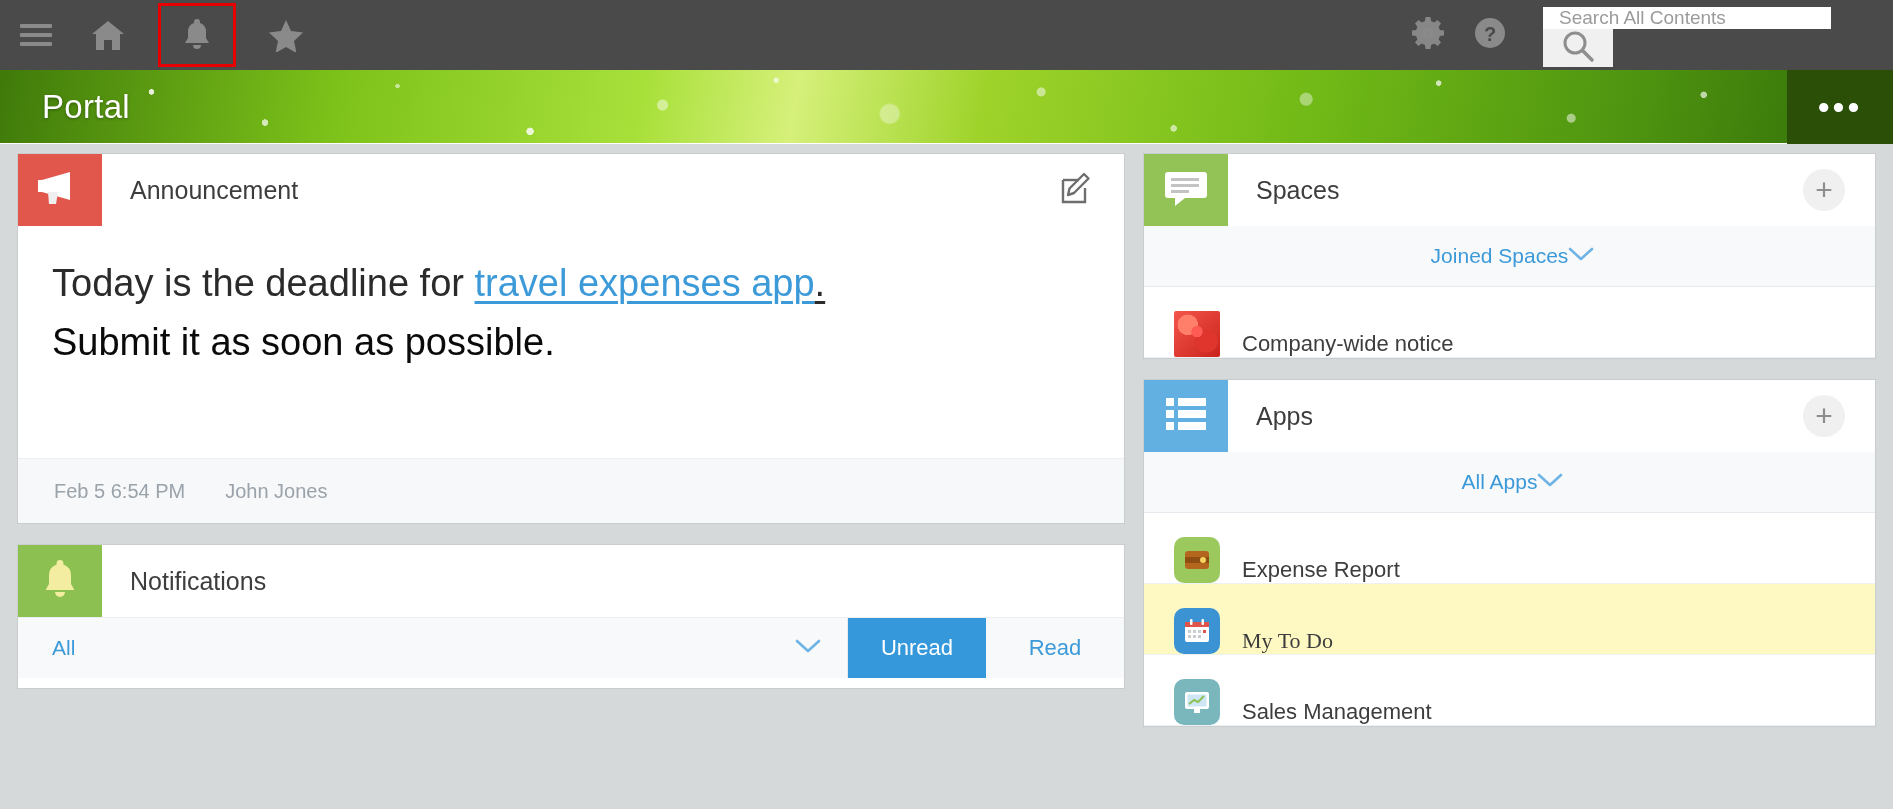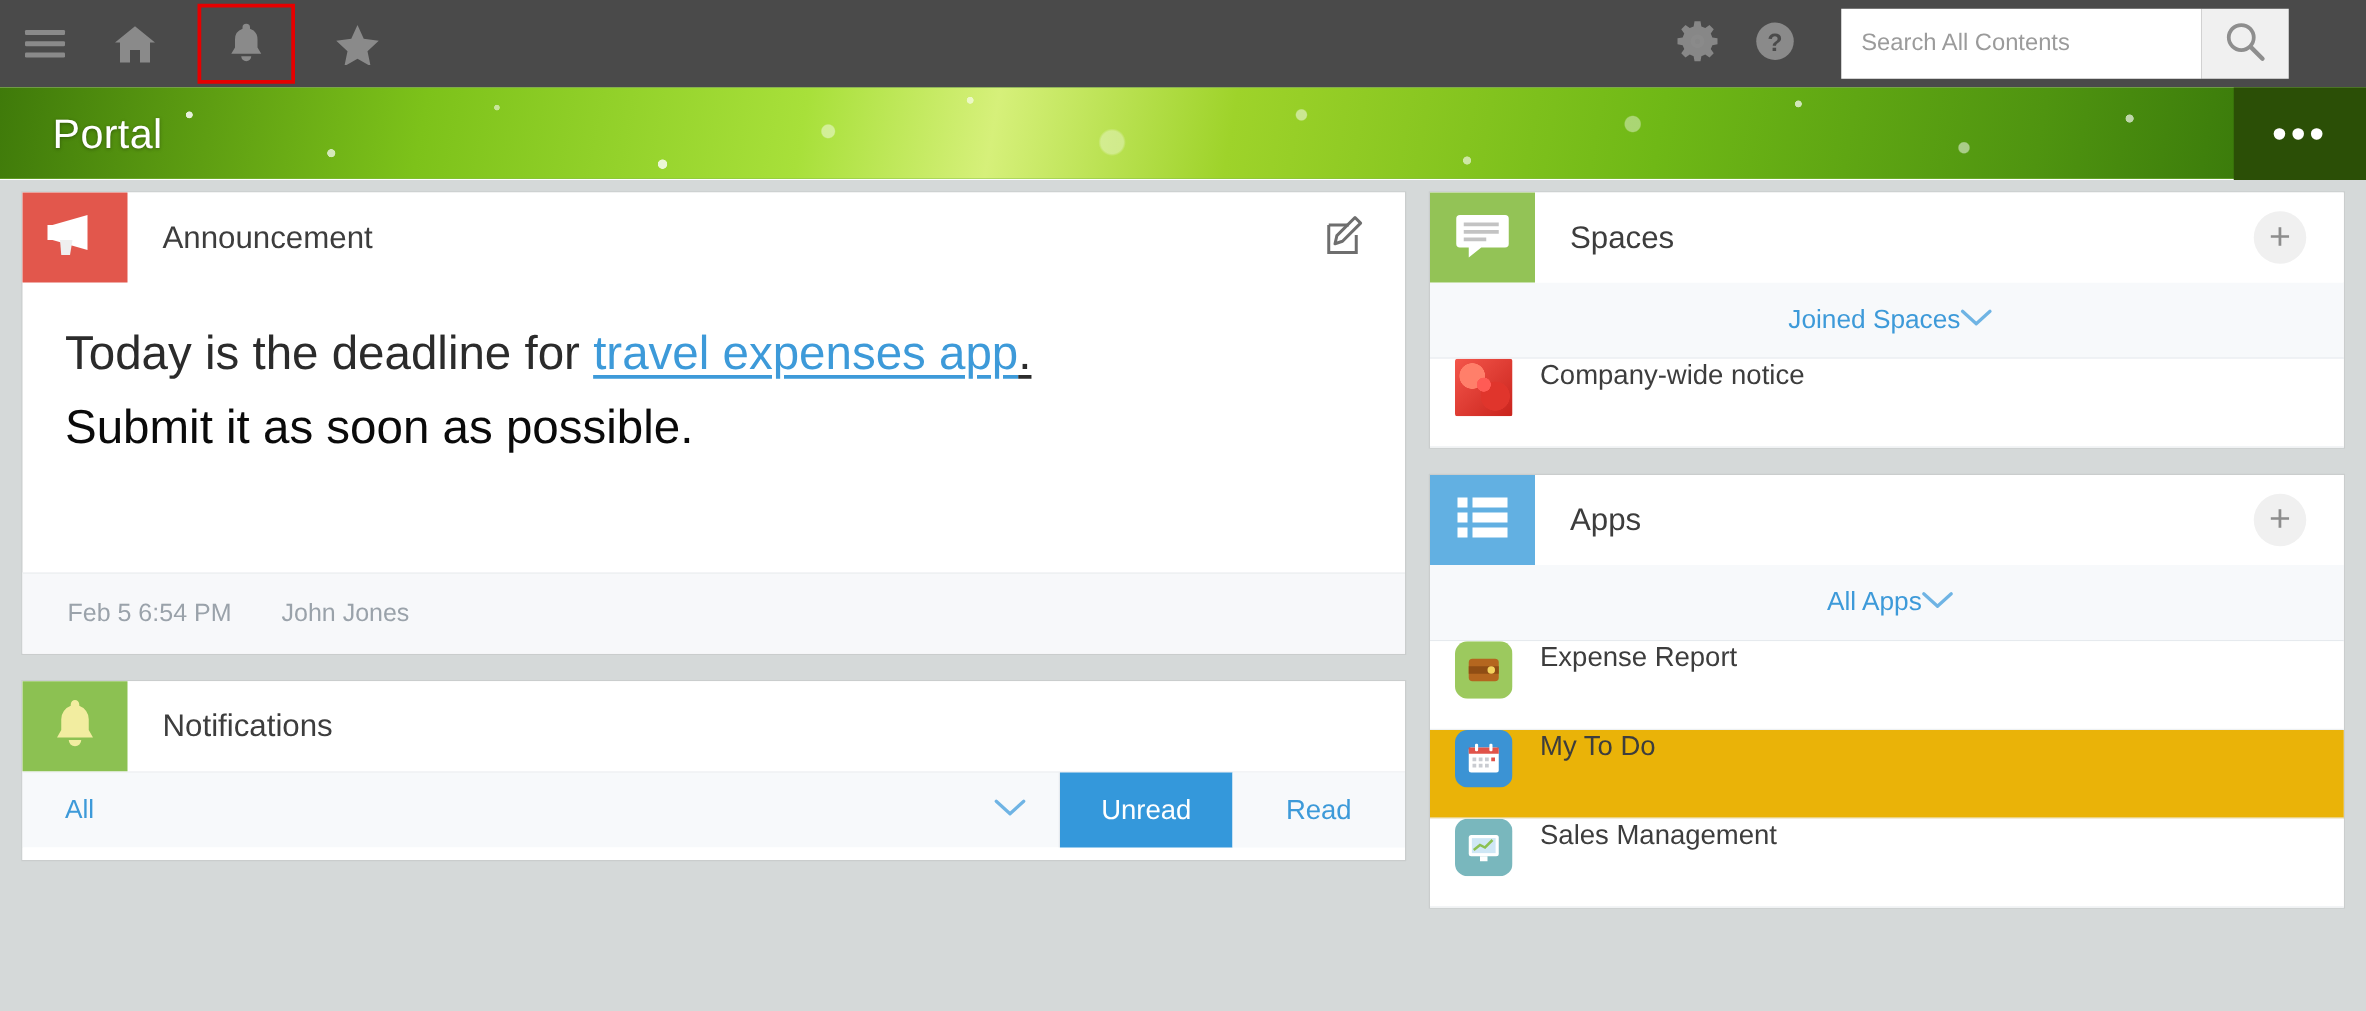--- a/index.html
+++ b/index.html
@@ -62,20 +62,21 @@
     height: 70px;
     display: flex;
     align-items: center;
     justify-content: center;
   }
   .searchwrap {
     display: flex;
     align-items: stretch;
     height: 56px;
     margin-left: 22px;
+    flex-direction: column;
   }
   .search-input {
     width: 288px;
     height: 56px;
     border: none;
     outline: none;
     background: #ffffff;
     font-family: "Liberation Sans", sans-serif;
     font-size: 19px;
     color: #5d5d5d;
@@ -270,27 +271,27 @@
     justify-content: center;
   }
   .sub-head .label {
     color: #3d9ad9;
     font-size: 21px;
   }
   .chev { color: #6fb4e4; }
 
   .list-row {
     display: flex;
-    align-items: flex-start;
+    align-items: flex-end;
     height: 70px;
-    padding-left: 20px;
+    padding-left: 30px;
     border-bottom: 1px solid #eef1f3;
     background: #ffffff;
   }
-  .list-row.alt { background: #eab308; }
+  .list-row.alt { background: #fef9c3; font-family: Liberation Serif, serif; }
   .row-thumb {
     width: 46px; height: 46px;
     flex: 0 0 46px;
     margin-right: 22px;
     border-radius: 2px;
     overflow: hidden;
     position: relative;
   }
   .row-label {
     font-size: 22px;

